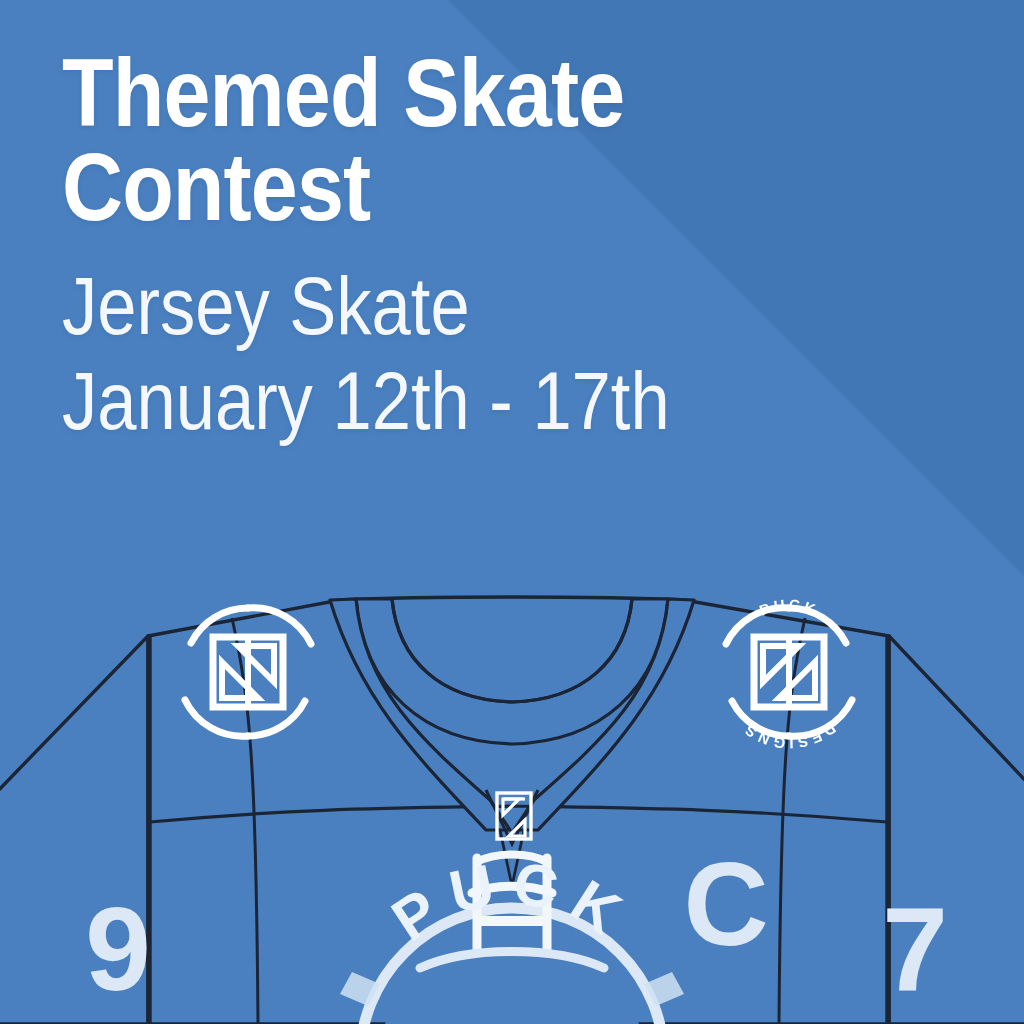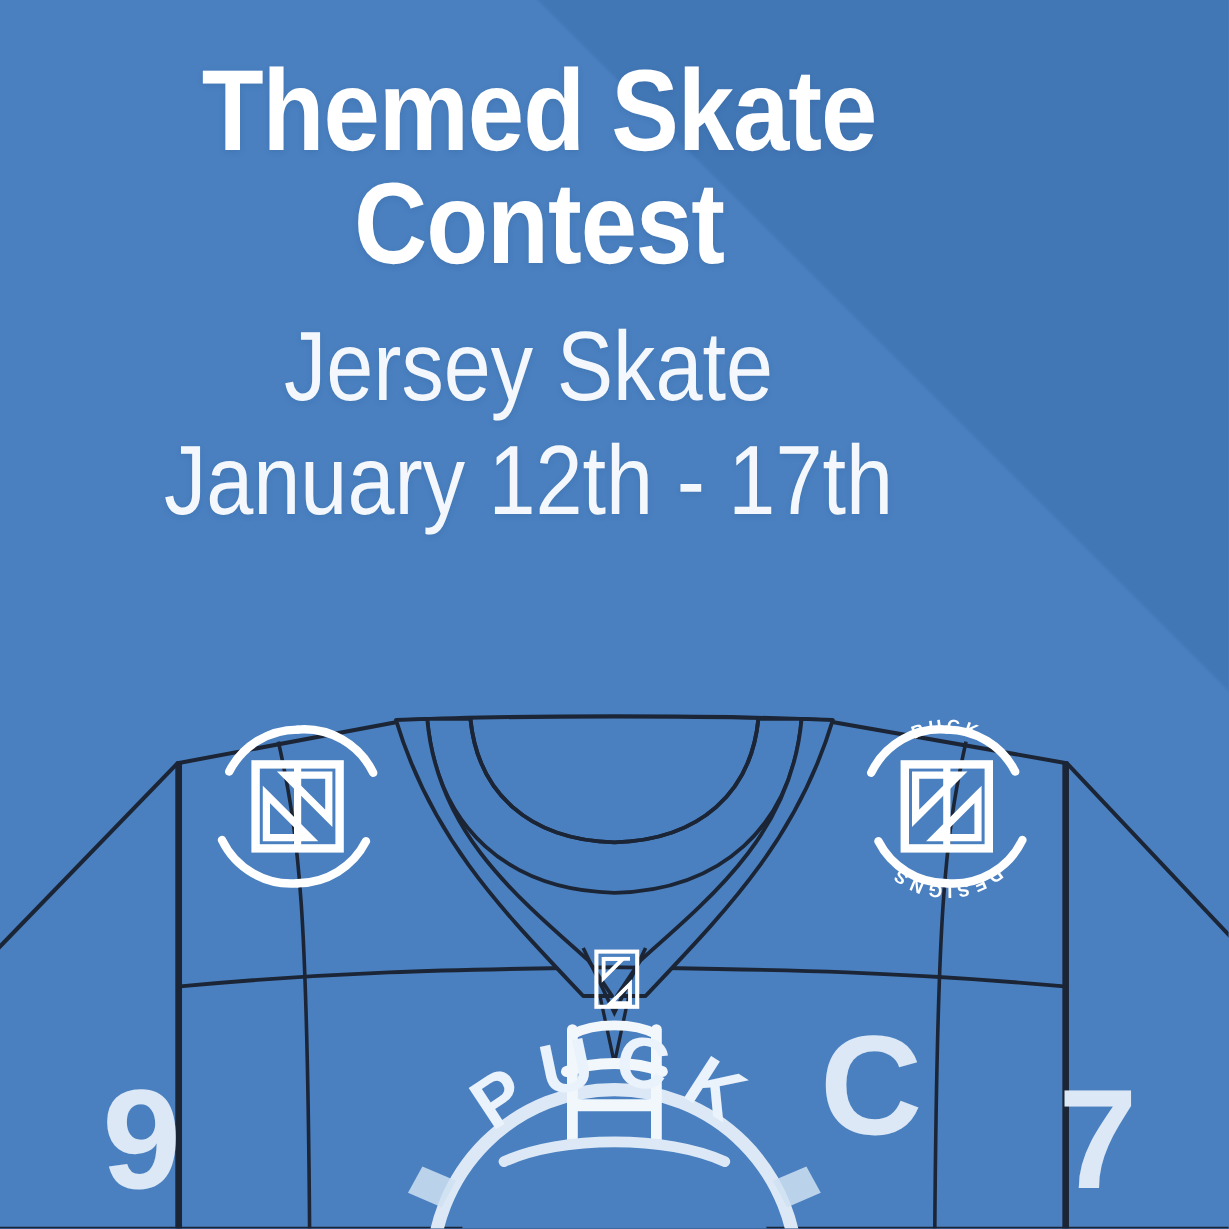--- a/index.html
+++ b/index.html
@@ -14,21 +14,21 @@
   .bg-base{position:absolute;inset:0;background:#4a80c0;}
   .bg-diagonal{
     position:absolute;inset:0;
     background:linear-gradient(to bottom left, #4277b6 0%, #4277b6 28%, rgba(66,119,182,0) 28.25%, rgba(66,119,182,0) 100%);
   }
 
   
   #art{position:absolute;left:0;top:0;width:1024px;height:1024px;}
 
   
-  .textwrap{position:absolute;left:62px;top:46px;width:880px;text-align:center;}
+  .textwrap{position:absolute;left:62px;top:46px;width:880px;}
   .title{
     color:#ffffff;
     font-family:"Liberation Sans", sans-serif;
     font-weight:700;
     font-size:96px;
     line-height:0.98;
     letter-spacing:-1px;
     transform:scaleX(0.88);
     transform-origin:left top;
     margin:0;

